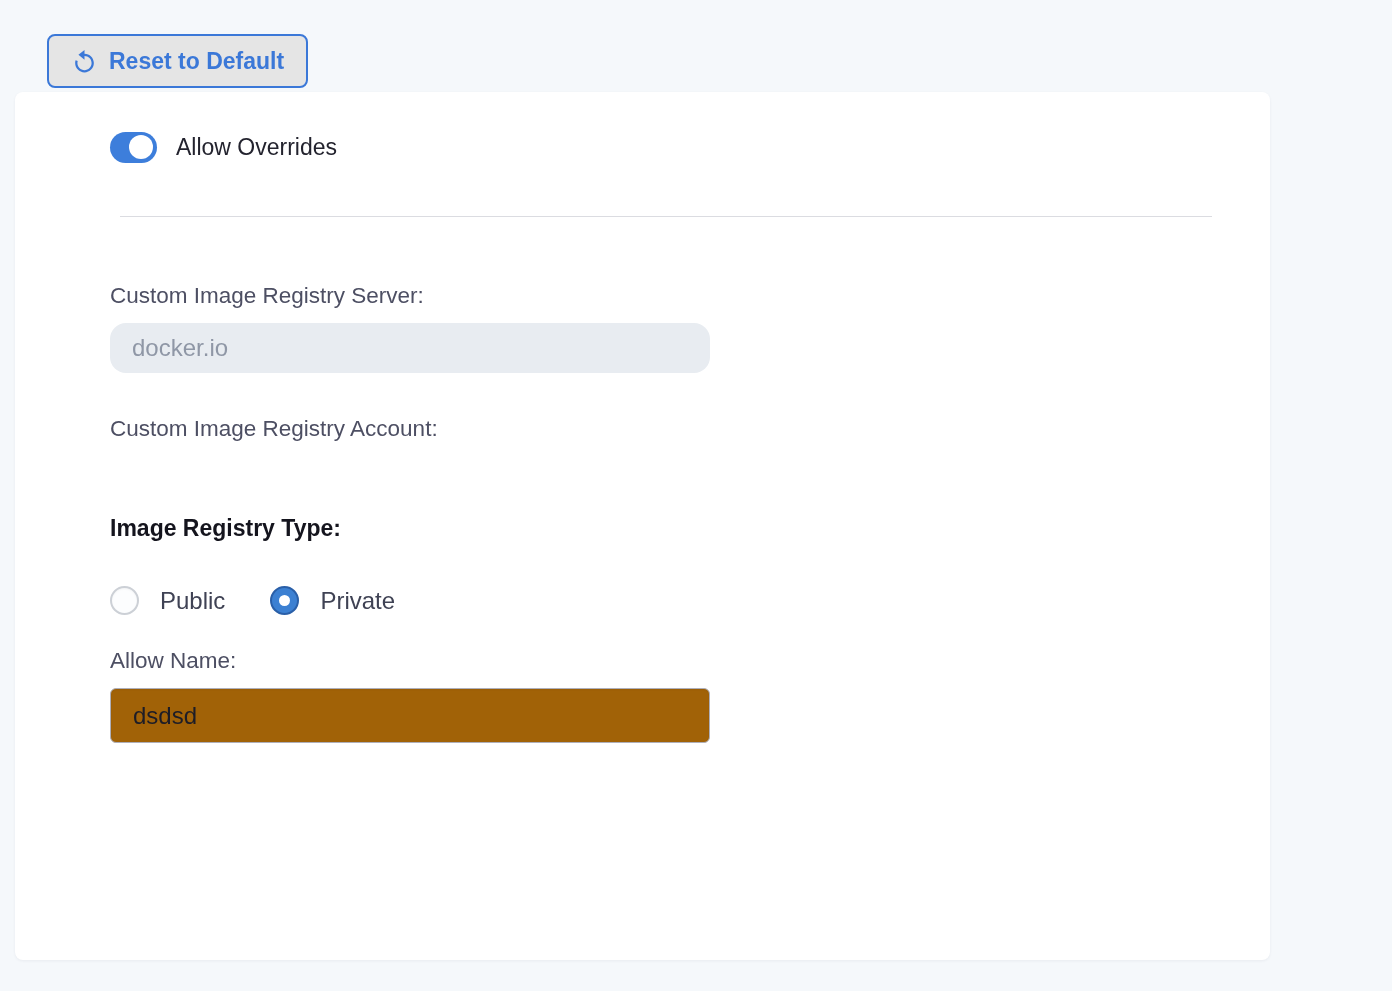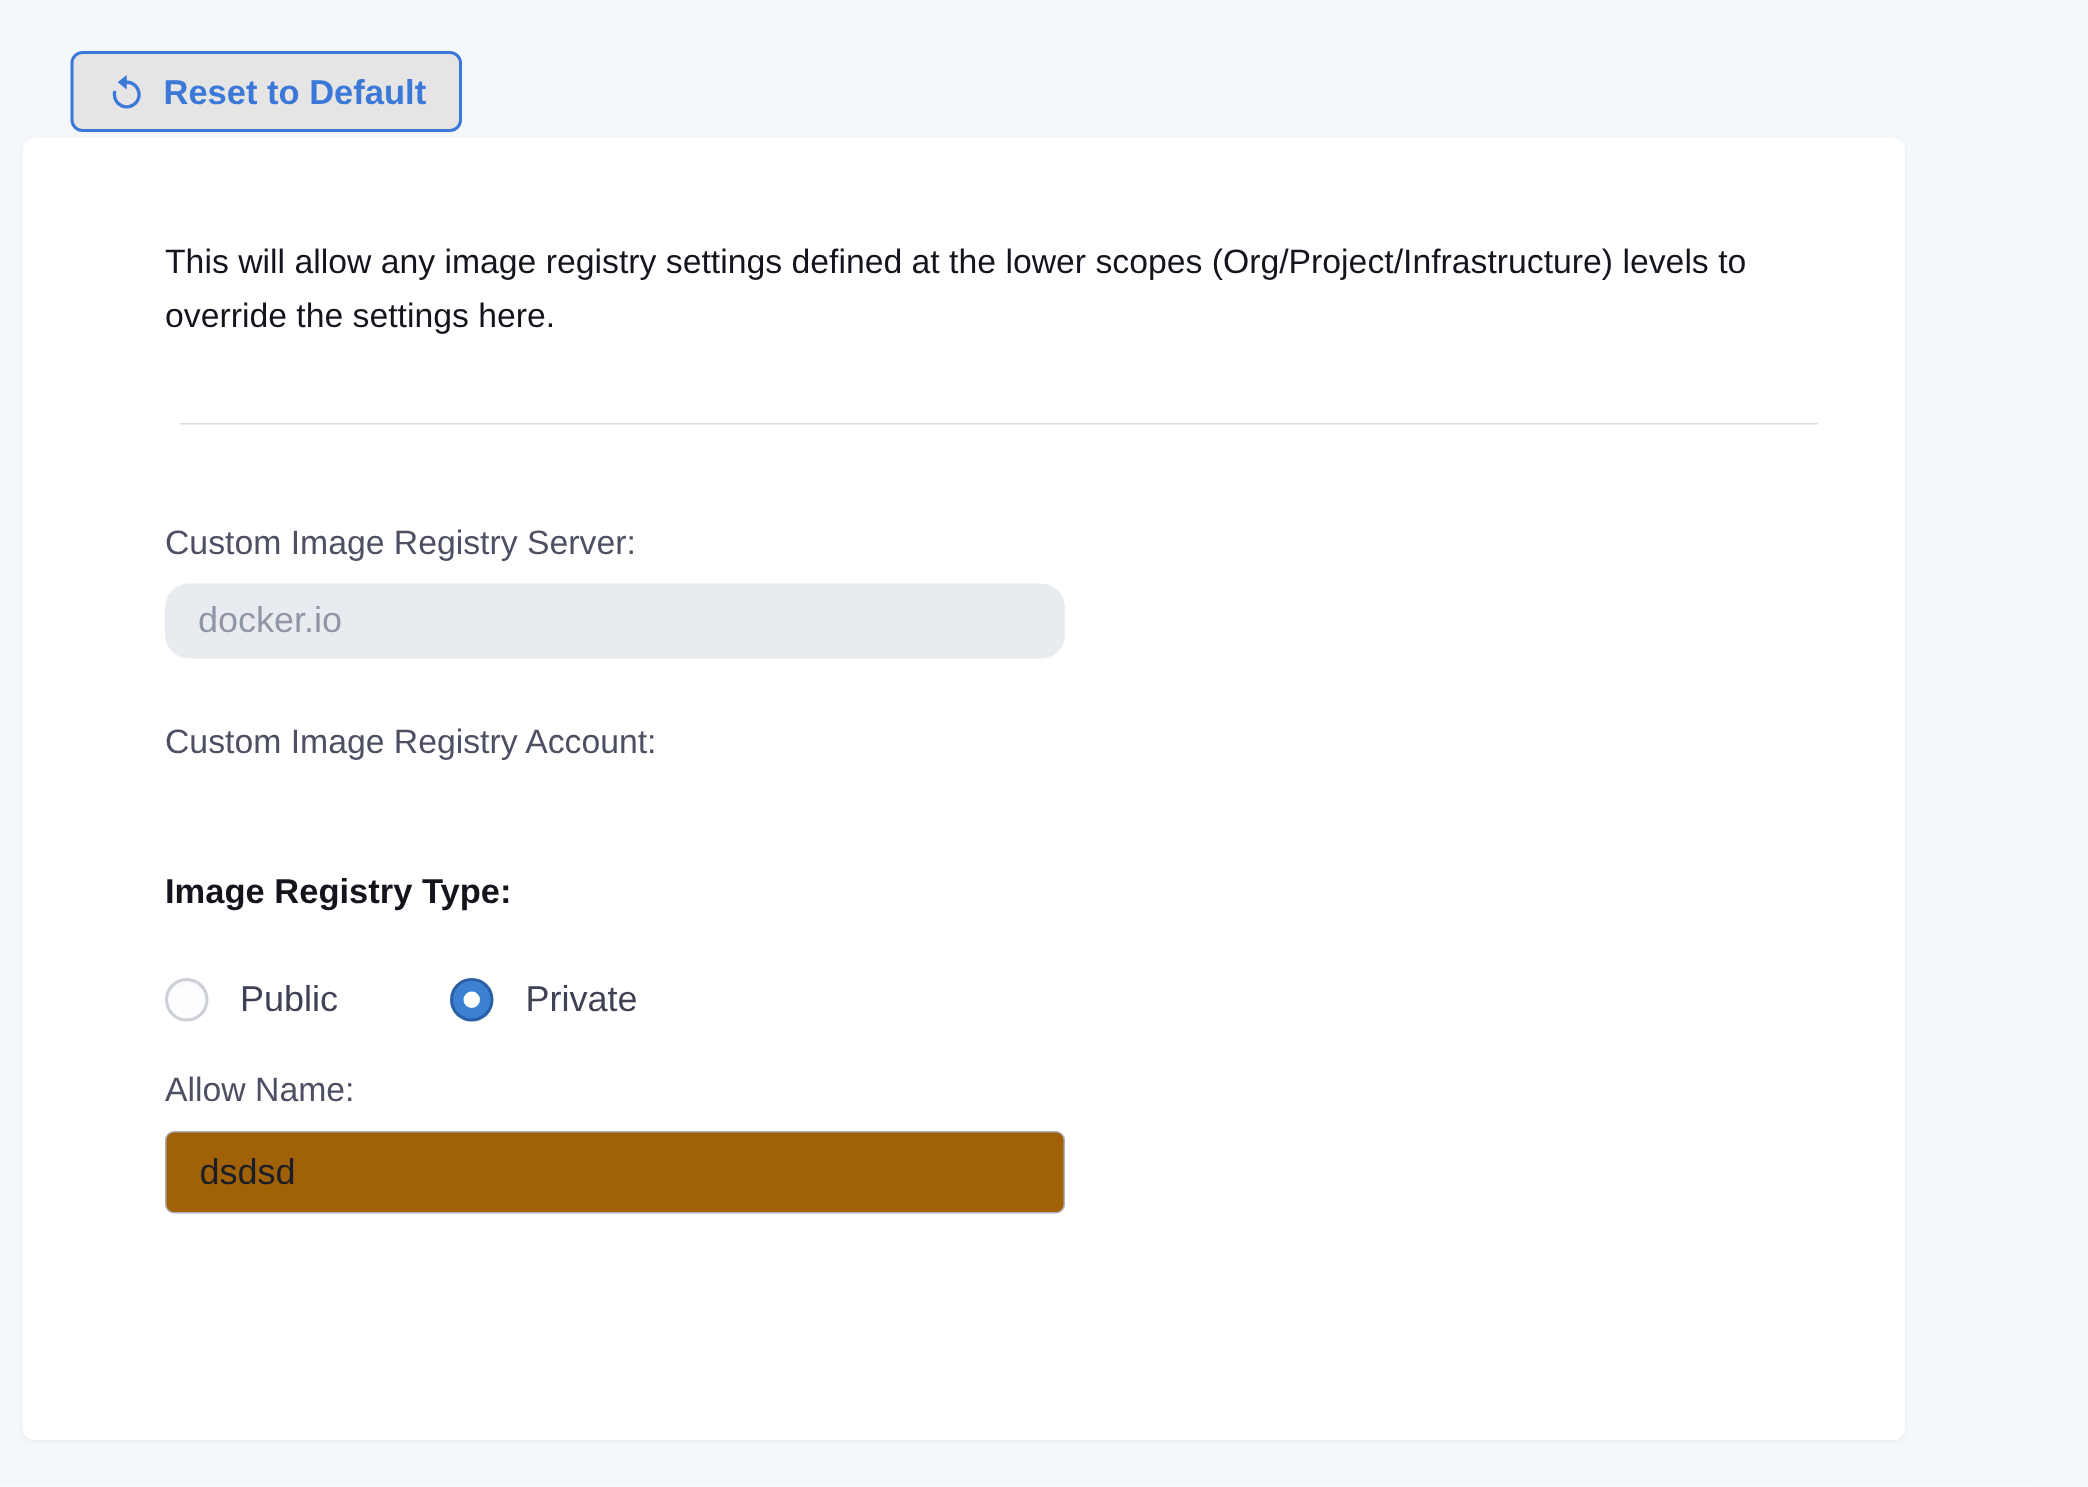--- a/index.html
+++ b/index.html
@@ -118,21 +118,21 @@
     margin-top: 73px;
     font-size: 23px;
     font-weight: 700;
     color: #14141d;
   }
 
   .radio-row {
     margin-top: 44px;
     display: flex;
     align-items: center;
-    gap: 75px;
+    gap: 45px;
   }
   .radio-option { display: flex; align-items: center; gap: 21px; cursor: pointer; }
   .radio-circle {
     width: 29px;
     height: 29px;
     border-radius: 50%;
     flex: 0 0 auto;
   }
   .radio-circle.unchecked {
     background: #fcfdfe;
@@ -178,22 +178,27 @@
       <svg width="27" height="27" viewBox="0 0 24 24" aria-hidden="true">
         <path fill="#3b78d8" d="M12 5.1V1.8L6.6 6.1l5.4 4.3V7.1c3.5 0 6.3 2.8 6.3 6.3s-2.8 6.3-6.3 6.3-6.3-2.8-6.3-6.3c0-0.6 0.1-1.2 0.3-1.8l-1.9-0.7c-0.3 0.8-0.4 1.6-0.4 2.5 0 4.6 3.7 8.3 8.3 8.3s8.3-3.7 8.3-8.3S16.6 5.1 12 5.1z"></path>
       </svg>
     </span>
     <span>Reset to Default</span>
   </button>
 </div>
 
 <div class="card">
 
-
-  <p class="description">This will allow any image registry settings defined at the lower scopes (Org/Project/Infrastructure) levels to override the settings here.</p>
+  <div class="toggle-row">
+    <div class="toggle" role="switch" aria-checked="true">
+      <div class="knob"></div>
+    </div>
+    <span class="toggle-label">Allow Overrides</span>
+  </div>
+
 
   <div class="divider"></div>
 
   <div class="field-group-server">
     <div class="field-label">Custom Image Registry Server:</div>
     <input class="text-input" type="text" disabled="" placeholder="docker.io" style="">
   </div>
 
   <div class="field-group-account">
     <div class="field-label">Custom Image Registry Account:</div>

